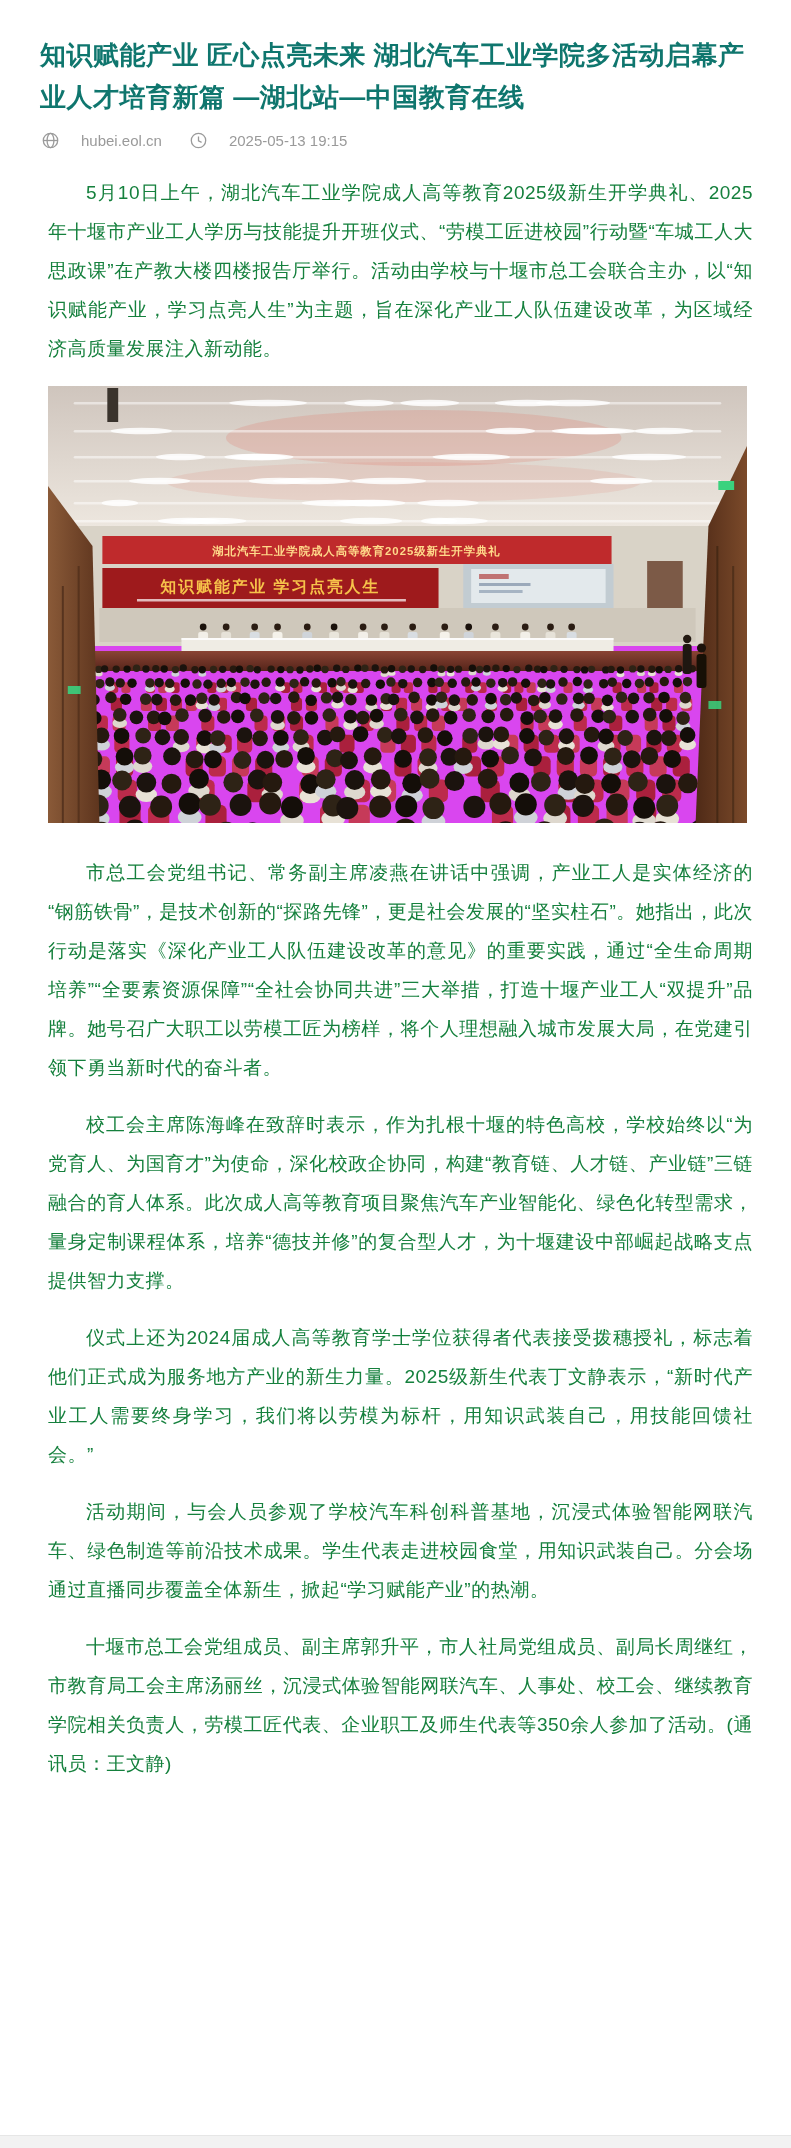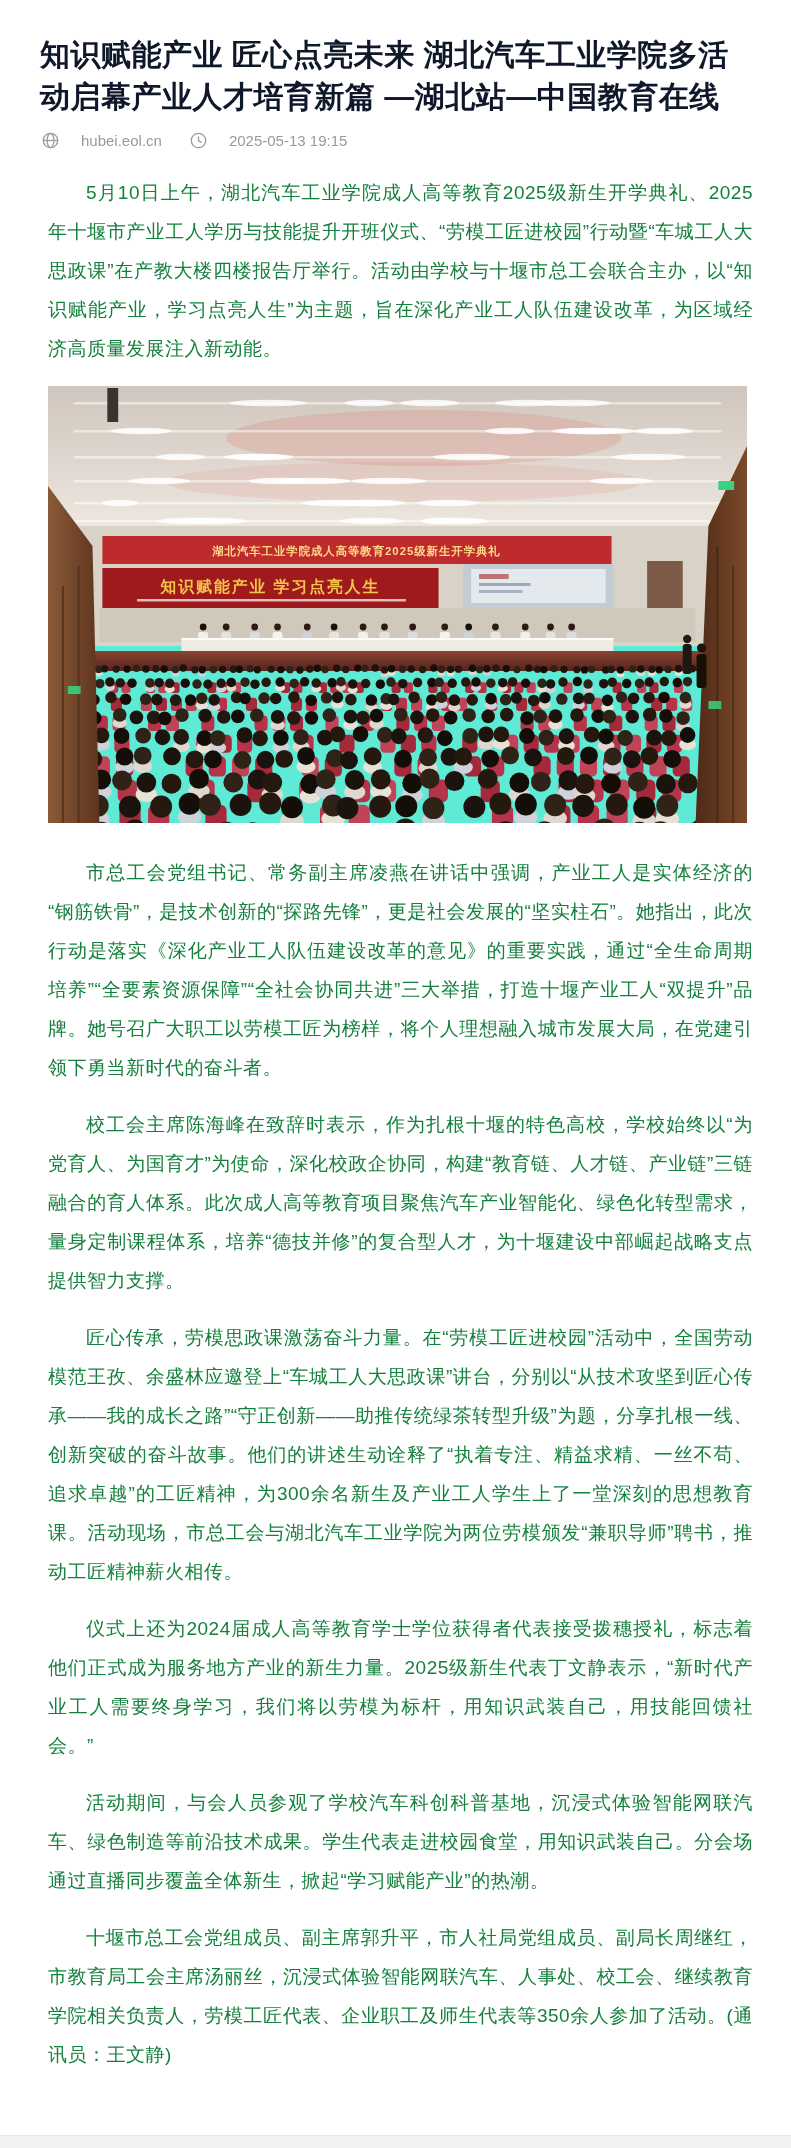--- a/index.html
+++ b/index.html
@@ -4,37 +4,37 @@
 <style>
   html,body{margin:0;padding:0;}
   body{
     width:791px;height:2148px;position:relative;overflow:hidden;
     background:#ffffff;
     font-family:"Liberation Sans","DejaVu Sans",sans-serif;
   }
   .page{box-sizing:border-box;padding:34px 36px 0 40px;}
   h1.title{
     margin:0 0 14px 0;
-    font-size:30px;line-height:42px;font-weight:700;color:#0f172a;
+    font-size:26px;line-height:42px;font-weight:700;color:#0f766e;
     letter-spacing:.5px;
   }
   .meta{
     display:flex;align-items:center;gap:28px;
     color:#9a9a9a;font-size:15px;margin:0 0 24px 2px;
   }
   .meta-item{display:flex;align-items:center;gap:22px;}
   .meta-item svg{display:block;}
   .article-body p{
     margin:0 0 18px 8px;padding-right:2px;
     font-size:19px;line-height:39px;color:#15803d;
     text-align:justify;text-indent:2em;letter-spacing:.5px;
   }
   figure.photo{
     margin:14px 0 30px 8px;width:699px;height:437px;
-    overflow:hidden;background:#5eead4;
+    overflow:hidden;background:#d946ef;
   }
   figure.photo svg{display:block;width:100%;height:100%;}
   .footer-strip{
     position:absolute;left:0;right:0;bottom:0;height:12px;
     background:#f2f2f2;border-top:1px solid #e6e6e6;
   }
 </style>
 </head>
 <body>
 
@@ -747,21 +747,20 @@
             <rect x="642" y="258" width="9" height="30" rx="3" fill="#1f1711"></rect>
             <circle cx="646.5" cy="253" r="4.2" fill="#241a12"></circle>
             <rect x="656" y="268" width="10" height="34" rx="3" fill="#171006"></rect>
             <circle cx="661" cy="262" r="4.6" fill="#1c130c"></circle>
           </g>
         </svg>
       </figure>
 
       <p>市总工会党组书记、常务副主席凌燕在讲话中强调，产业工人是实体经济的“钢筋铁骨”，是技术创新的“探路先锋”，更是社会发展的“坚实柱石”。她指出，此次行动是落实《深化产业工人队伍建设改革的意见》的重要实践，通过“全生命周期培养”“全要素资源保障”“全社会协同共进”三大举措，打造十堰产业工人“双提升”品牌。她号召广大职工以劳模工匠为榜样，将个人理想融入城市发展大局，在党建引领下勇当新时代的奋斗者。</p>
       <p>校工会主席陈海峰在致辞时表示，作为扎根十堰的特色高校，学校始终以“为党育人、为国育才”为使命，深化校政企协同，构建“教育链、人才链、产业链”三链融合的育人体系。此次成人高等教育项目聚焦汽车产业智能化、绿色化转型需求，量身定制课程体系，培养“德技并修”的复合型人才，为十堰建设中部崛起战略支点提供智力支撑。</p>
-      <p>匠心传承，劳模思政课激荡奋斗力量。在“劳模工匠进校园”活动中，全国劳动模范王孜、余盛林应邀登上“车城工人大思政课”讲台，分别以“从技术攻坚到匠心传承——我的成长之路”“守正创新——助推传统绿茶转型升级”为题，分享扎根一线、创新突破的奋斗故事。他们的讲述生动诠释了“执着专注、精益求精、一丝不苟、追求卓越”的工匠精神，为300余名新生及产业工人学生上了一堂深刻的思想教育课。活动现场，市总工会与湖北汽车工业学院为两位劳模颁发“兼职导师”聘书，推动工匠精神薪火相传。</p>
       <p>仪式上还为2024届成人高等教育学士学位获得者代表接受拨穗授礼，标志着他们正式成为服务地方产业的新生力量。2025级新生代表丁文静表示，“新时代产业工人需要终身学习，我们将以劳模为标杆，用知识武装自己，用技能回馈社会。”</p>
       <p>活动期间，与会人员参观了学校汽车科创科普基地，沉浸式体验智能网联汽车、绿色制造等前沿技术成果。学生代表走进校园食堂，用知识武装自己。分会场通过直播同步覆盖全体新生，掀起“学习赋能产业”的热潮。</p>
       <p>十堰市总工会党组成员、副主席郭升平，市人社局党组成员、副局长周继红，市教育局工会主席汤丽丝，沉浸式体验智能网联汽车、人事处、校工会、继续教育学院相关负责人，劳模工匠代表、企业职工及师生代表等350余人参加了活动。(通讯员：王文静)</p>
     </div>
   </article>
 </div>
 
 <div class="footer-strip"></div>
 
 </body></html>

